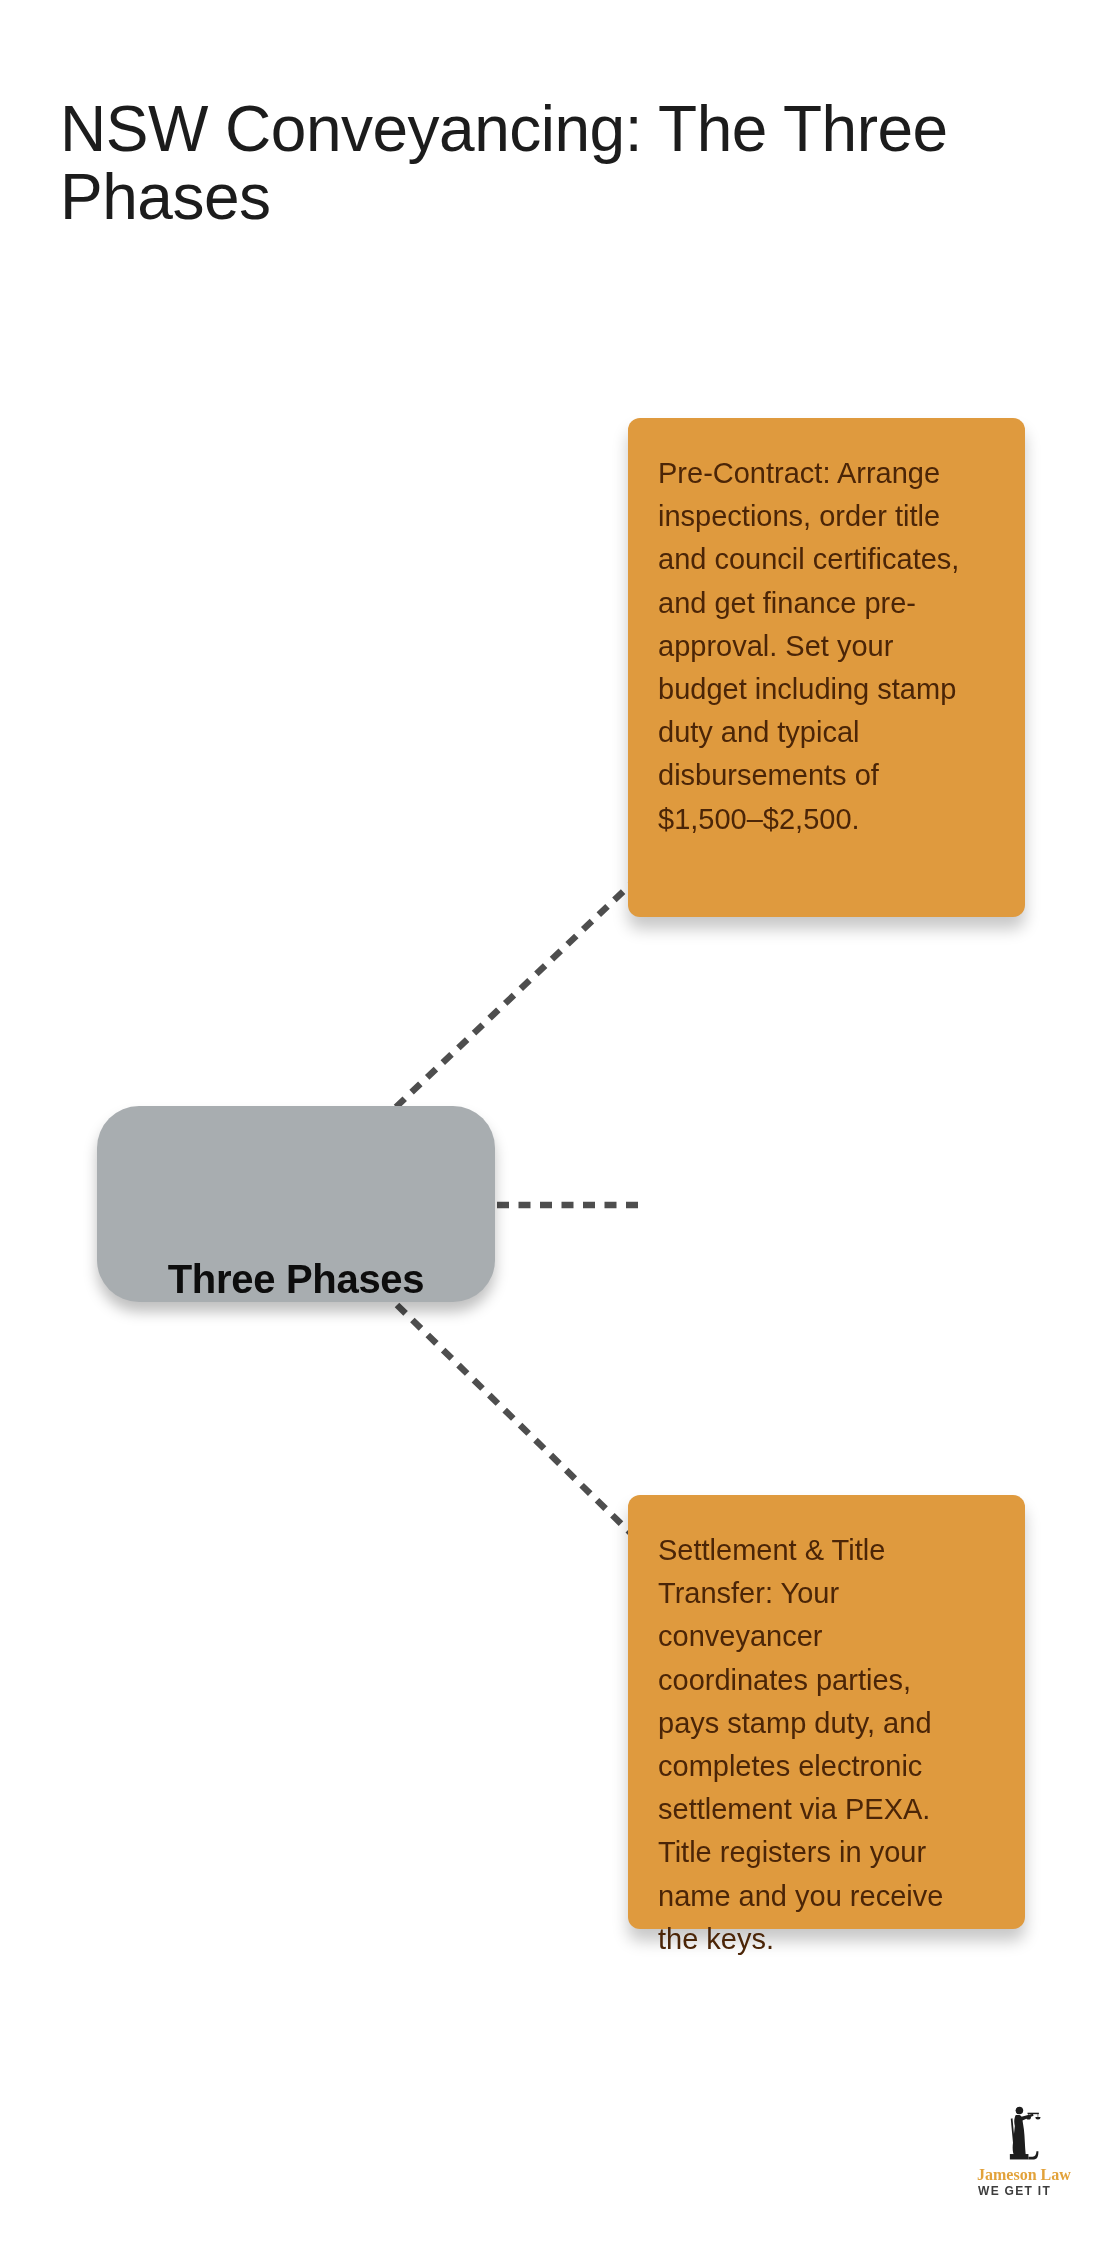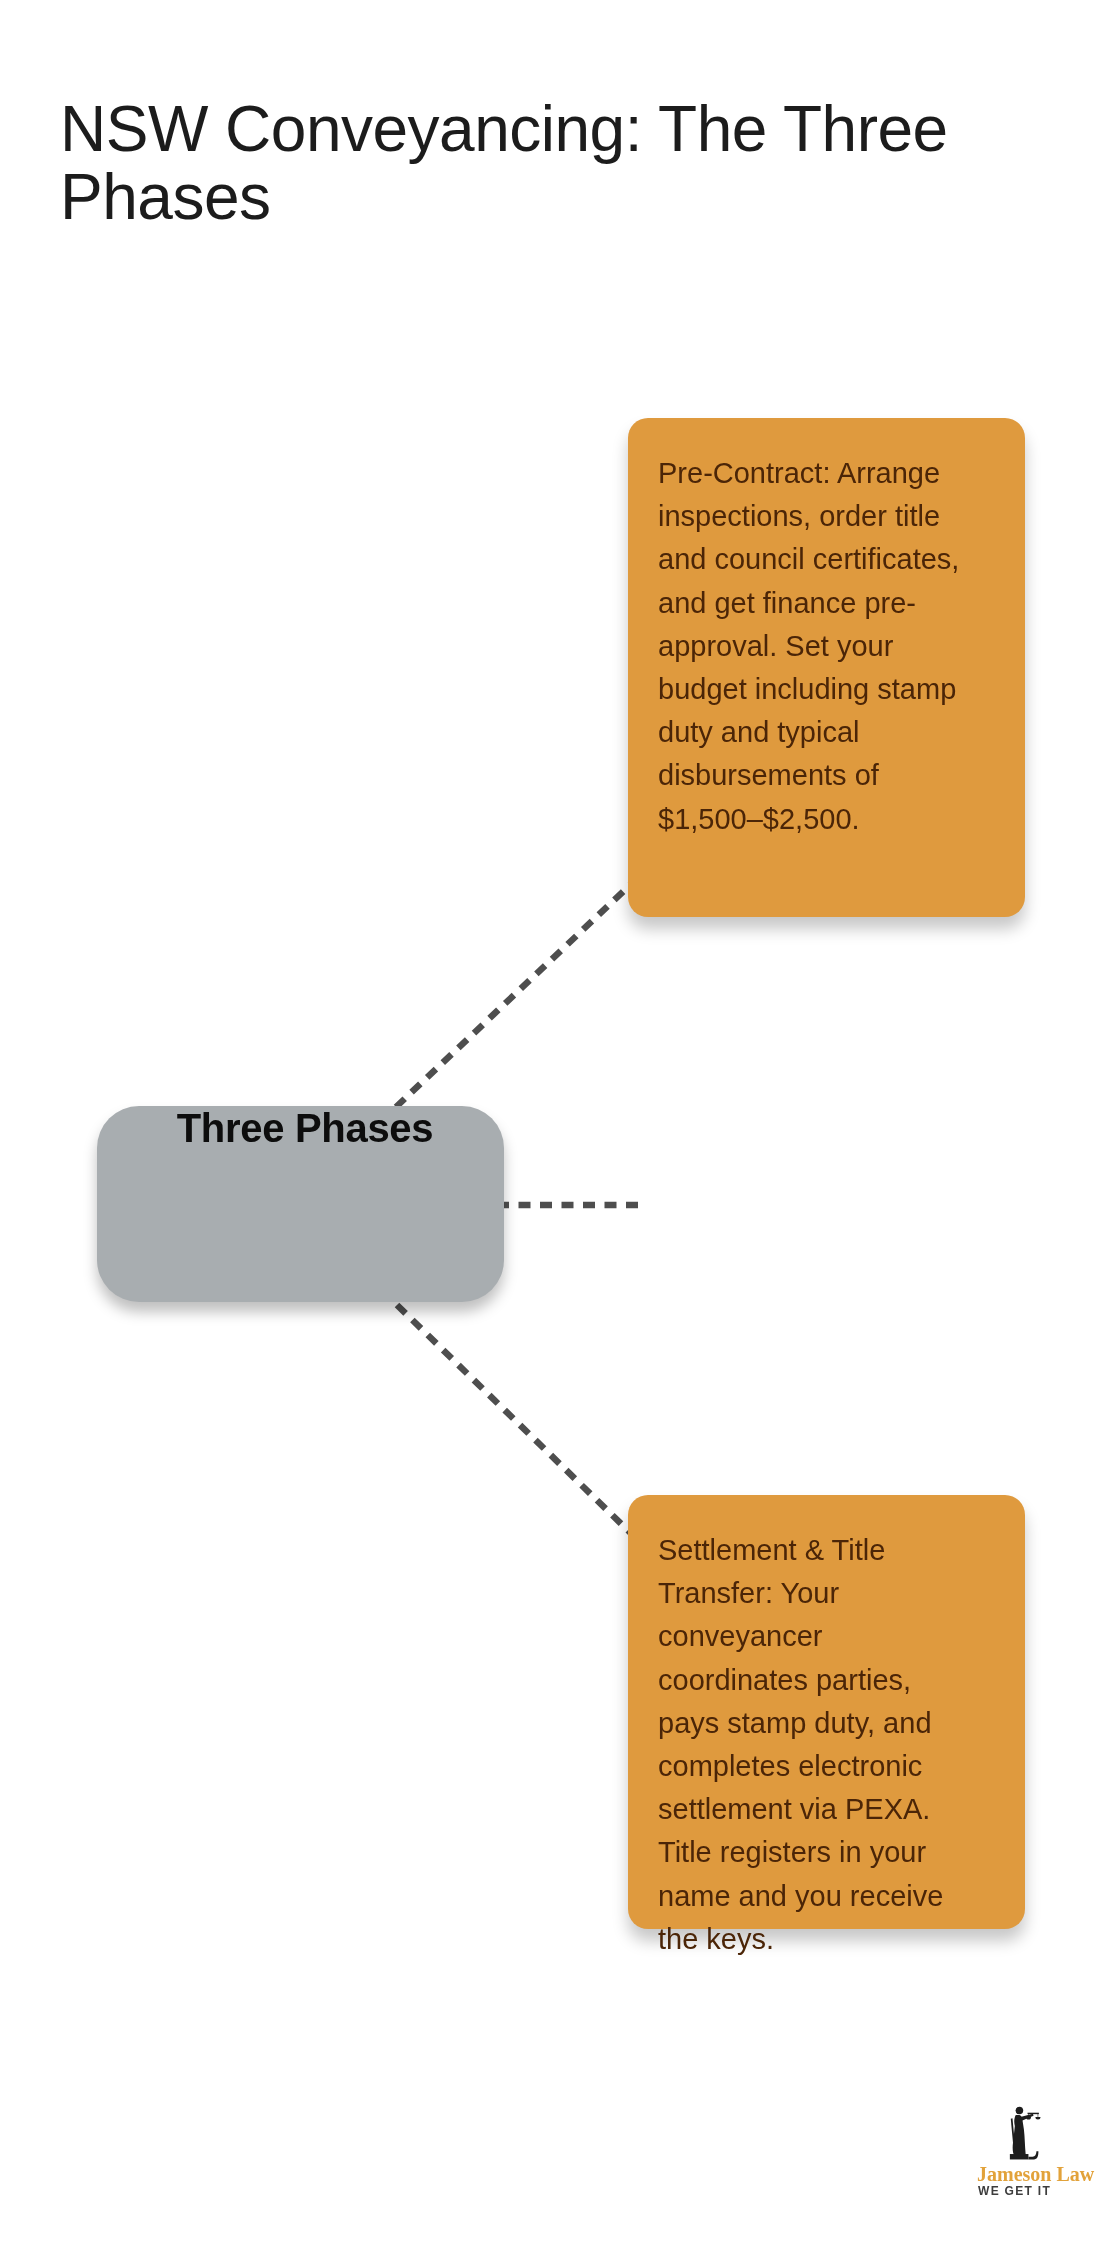--- a/index.html
+++ b/index.html
@@ -27,48 +27,48 @@
     color:var(--title);
   }
   .connectors{position:absolute;left:0;top:0;pointer-events:none;}
   .connectors line{
     stroke:var(--connector);stroke-width:6.5;stroke-dasharray:12 9.5;
   }
   .center-node{
     position:absolute;left:97px;top:1106px;width:398px;height:196px;
     background:var(--gray_box);border-radius:42px;
     box-shadow:0 10px 14px rgba(0,0,0,0.25);
-    display:flex;align-items:flex-start;justify-content:center;padding-left:9px;
+    display:flex;align-items:flex-end;justify-content:center;
   }
   .center-node span{
     font-size:40px;font-weight:700;color:var(--gray_text);letter-spacing:-0.3px;
   }
   .phase-box{
     position:absolute;left:628px;width:397px;
-    background:var(--orange_box);border-radius:20px;
+    background:var(--orange_box);border-radius:12px;
     box-shadow:0 12px 16px rgba(0,0,0,0.22);
     box-sizing:border-box;
   }
   .phase-1{top:418px;height:499px;}
   .phase-2{top:977px;height:455px;}
   .phase-3{top:1495px;height:434px;}
   .phase-box p{
     margin:34px 0 0 30px;width:314px;
     font-size:29px;line-height:43.2px;
     color:var(--orange_text);
   }
   .logo{
     position:absolute;left:977px;top:2106px;width:86px;
     display:flex;flex-direction:column;
   }
   .logo-statue{align-self:center;margin-left:6px;}
   .logo-wordmark{
     margin-top:3px;
     font-family:"Liberation Serif","DejaVu Serif",serif;
-    font-weight:700;font-size:20px;line-height:15px;
+    font-weight:700;font-size:16px;line-height:15px;
     color:var(--logo_gold);white-space:nowrap;
   }
   .logo-tagline{
     margin-top:2px;padding-left:1px;
     font-size:12px;letter-spacing:1.3px;font-weight:700;
     color:var(--logo_tagline);white-space:nowrap;
   }
 </style>
 </head>
 <body>

